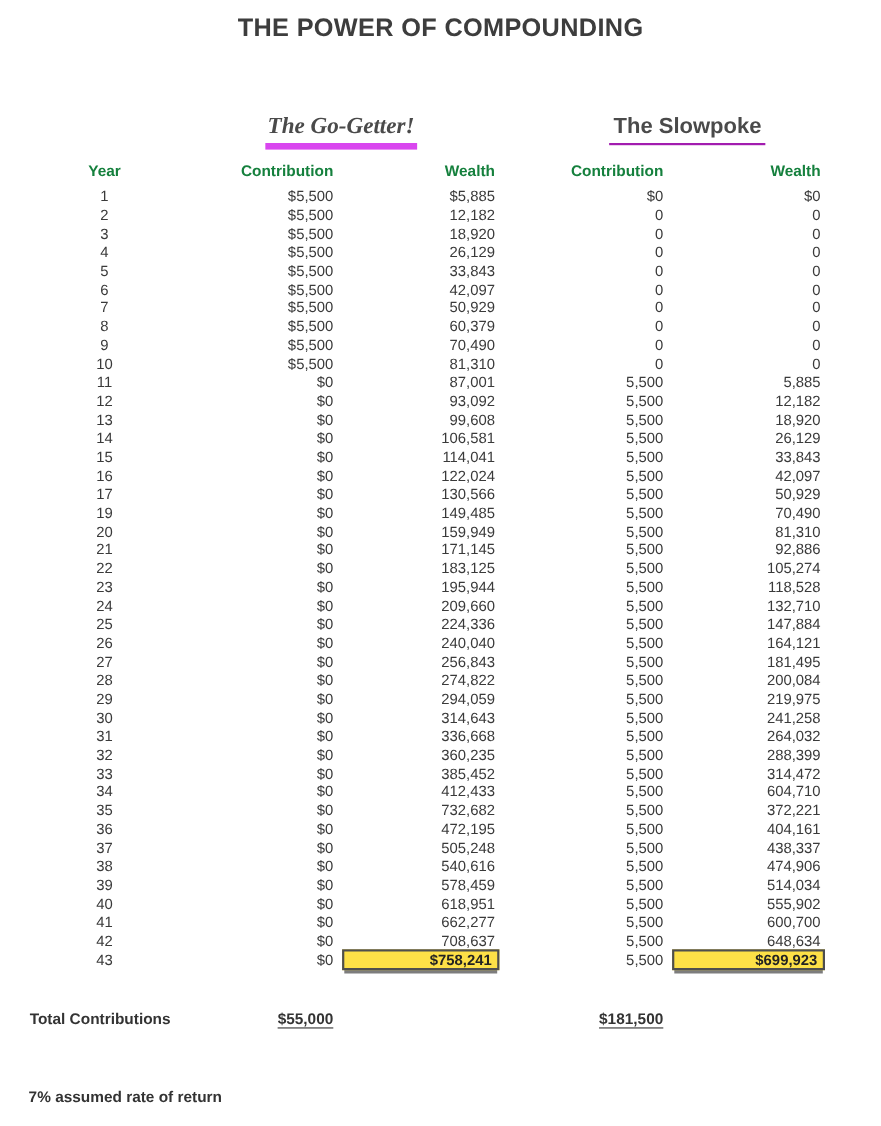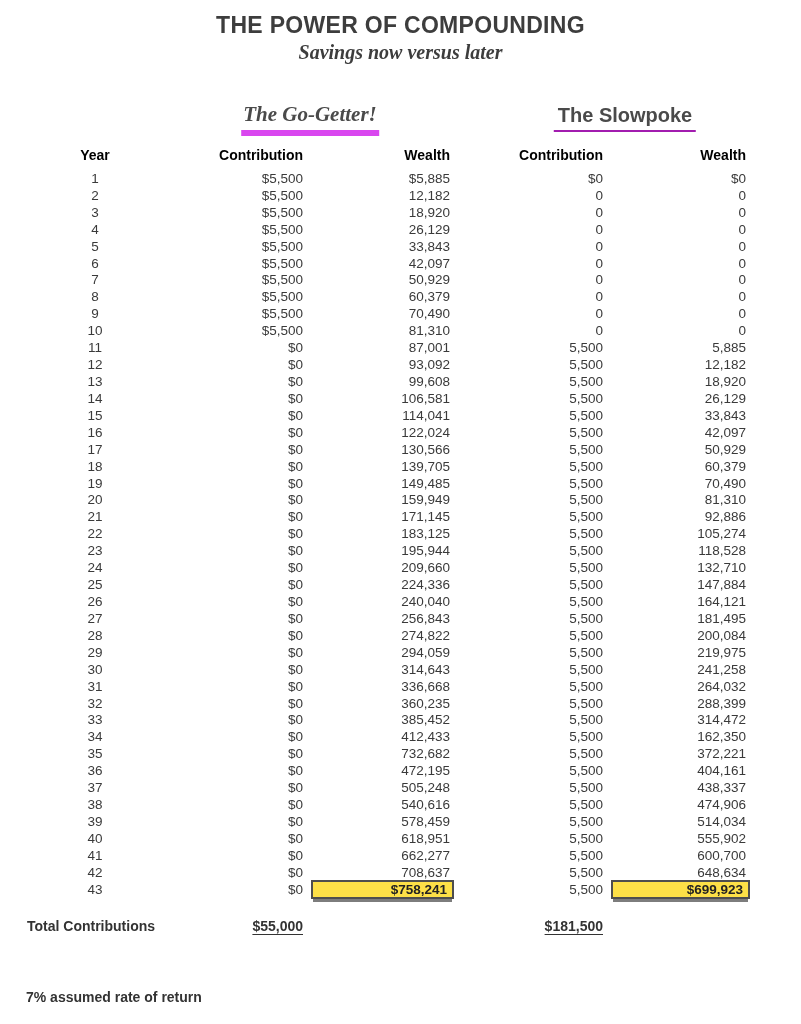--- a/index.html
+++ b/index.html
@@ -22,21 +22,21 @@
     font-size:21px; color:#4a4a4a; border-bottom:6px solid #d946ef; padding:0 2px 3px 2px;
     white-space:nowrap;
   }
   .group-title-sp {
     position:absolute; top:104px; left:625px; transform:translateX(-50%);
     font-weight:bold; font-size:20px; color:#4a4a4a;
     border-bottom:2px solid #a21caf; padding:0 4px 3px 4px; white-space:nowrap;
   }
   .cols-header {
     position:absolute; top:147px; left:27px; width:719px; display:flex;
-    font-weight:bold; font-size:14px; color:#000000;
+    font-weight:bold; font-size:14px; color:#15803d;
   }
   .ch-year   { flex:0 0 136px; text-align:center; }
   .ch-ggc    { flex:0 0 140px; text-align:right; }
   .ch-ggw    { flex:0 0 147px; text-align:right; }
   .ch-spc    { flex:0 0 153px; text-align:right; }
   .ch-spw    { flex:0 0 143px; text-align:right; }
 
   table.data {
     position:absolute; top:170px; left:27px; width:719px;
     border-collapse:collapse; table-layout:fixed;
@@ -63,21 +63,20 @@
     position:absolute; top:989px; left:26px;
     font-weight:bold; font-size:14px; color:#333333;
   }
 </style>
 </head>
 <body>
 
 <div class="page">
 
   <div class="title">THE POWER OF COMPOUNDING</div>
-  <div class="subtitle">Savings now versus later</div>
 
   <div class="group-title-gg">The Go-Getter!</div>
   <div class="group-title-sp">The Slowpoke</div>
 
   <div class="cols-header">
     <span class="ch-year">Year</span>
     <span class="ch-ggc">Contribution</span>
     <span class="ch-ggw">Wealth</span>
     <span class="ch-spc">Contribution</span>
     <span class="ch-spw">Wealth</span>
@@ -205,27 +204,20 @@
           <td class="c4">42,097</td>
         </tr>
         <tr>
           <td class="c0">17</td>
           <td class="c1">$0</td>
           <td class="c2">130,566</td>
           <td class="c3">5,500</td>
           <td class="c4">50,929</td>
         </tr>
         <tr>
-          <td class="c0">18</td>
-          <td class="c1">$0</td>
-          <td class="c2">139,705</td>
-          <td class="c3">5,500</td>
-          <td class="c4">60,379</td>
-        </tr>
-        <tr>
           <td class="c0">19</td>
           <td class="c1">$0</td>
           <td class="c2">149,485</td>
           <td class="c3">5,500</td>
           <td class="c4">70,490</td>
         </tr>
         <tr>
           <td class="c0">20</td>
           <td class="c1">$0</td>
           <td class="c2">159,949</td>
@@ -321,21 +313,21 @@
           <td class="c1">$0</td>
           <td class="c2">385,452</td>
           <td class="c3">5,500</td>
           <td class="c4">314,472</td>
         </tr>
         <tr>
           <td class="c0">34</td>
           <td class="c1">$0</td>
           <td class="c2">412,433</td>
           <td class="c3">5,500</td>
-          <td class="c4">162,350</td>
+          <td class="c4">604,710</td>
         </tr>
         <tr>
           <td class="c0">35</td>
           <td class="c1">$0</td>
           <td class="c2">732,682</td>
           <td class="c3">5,500</td>
           <td class="c4">372,221</td>
         </tr>
         <tr>
           <td class="c0">36</td>

